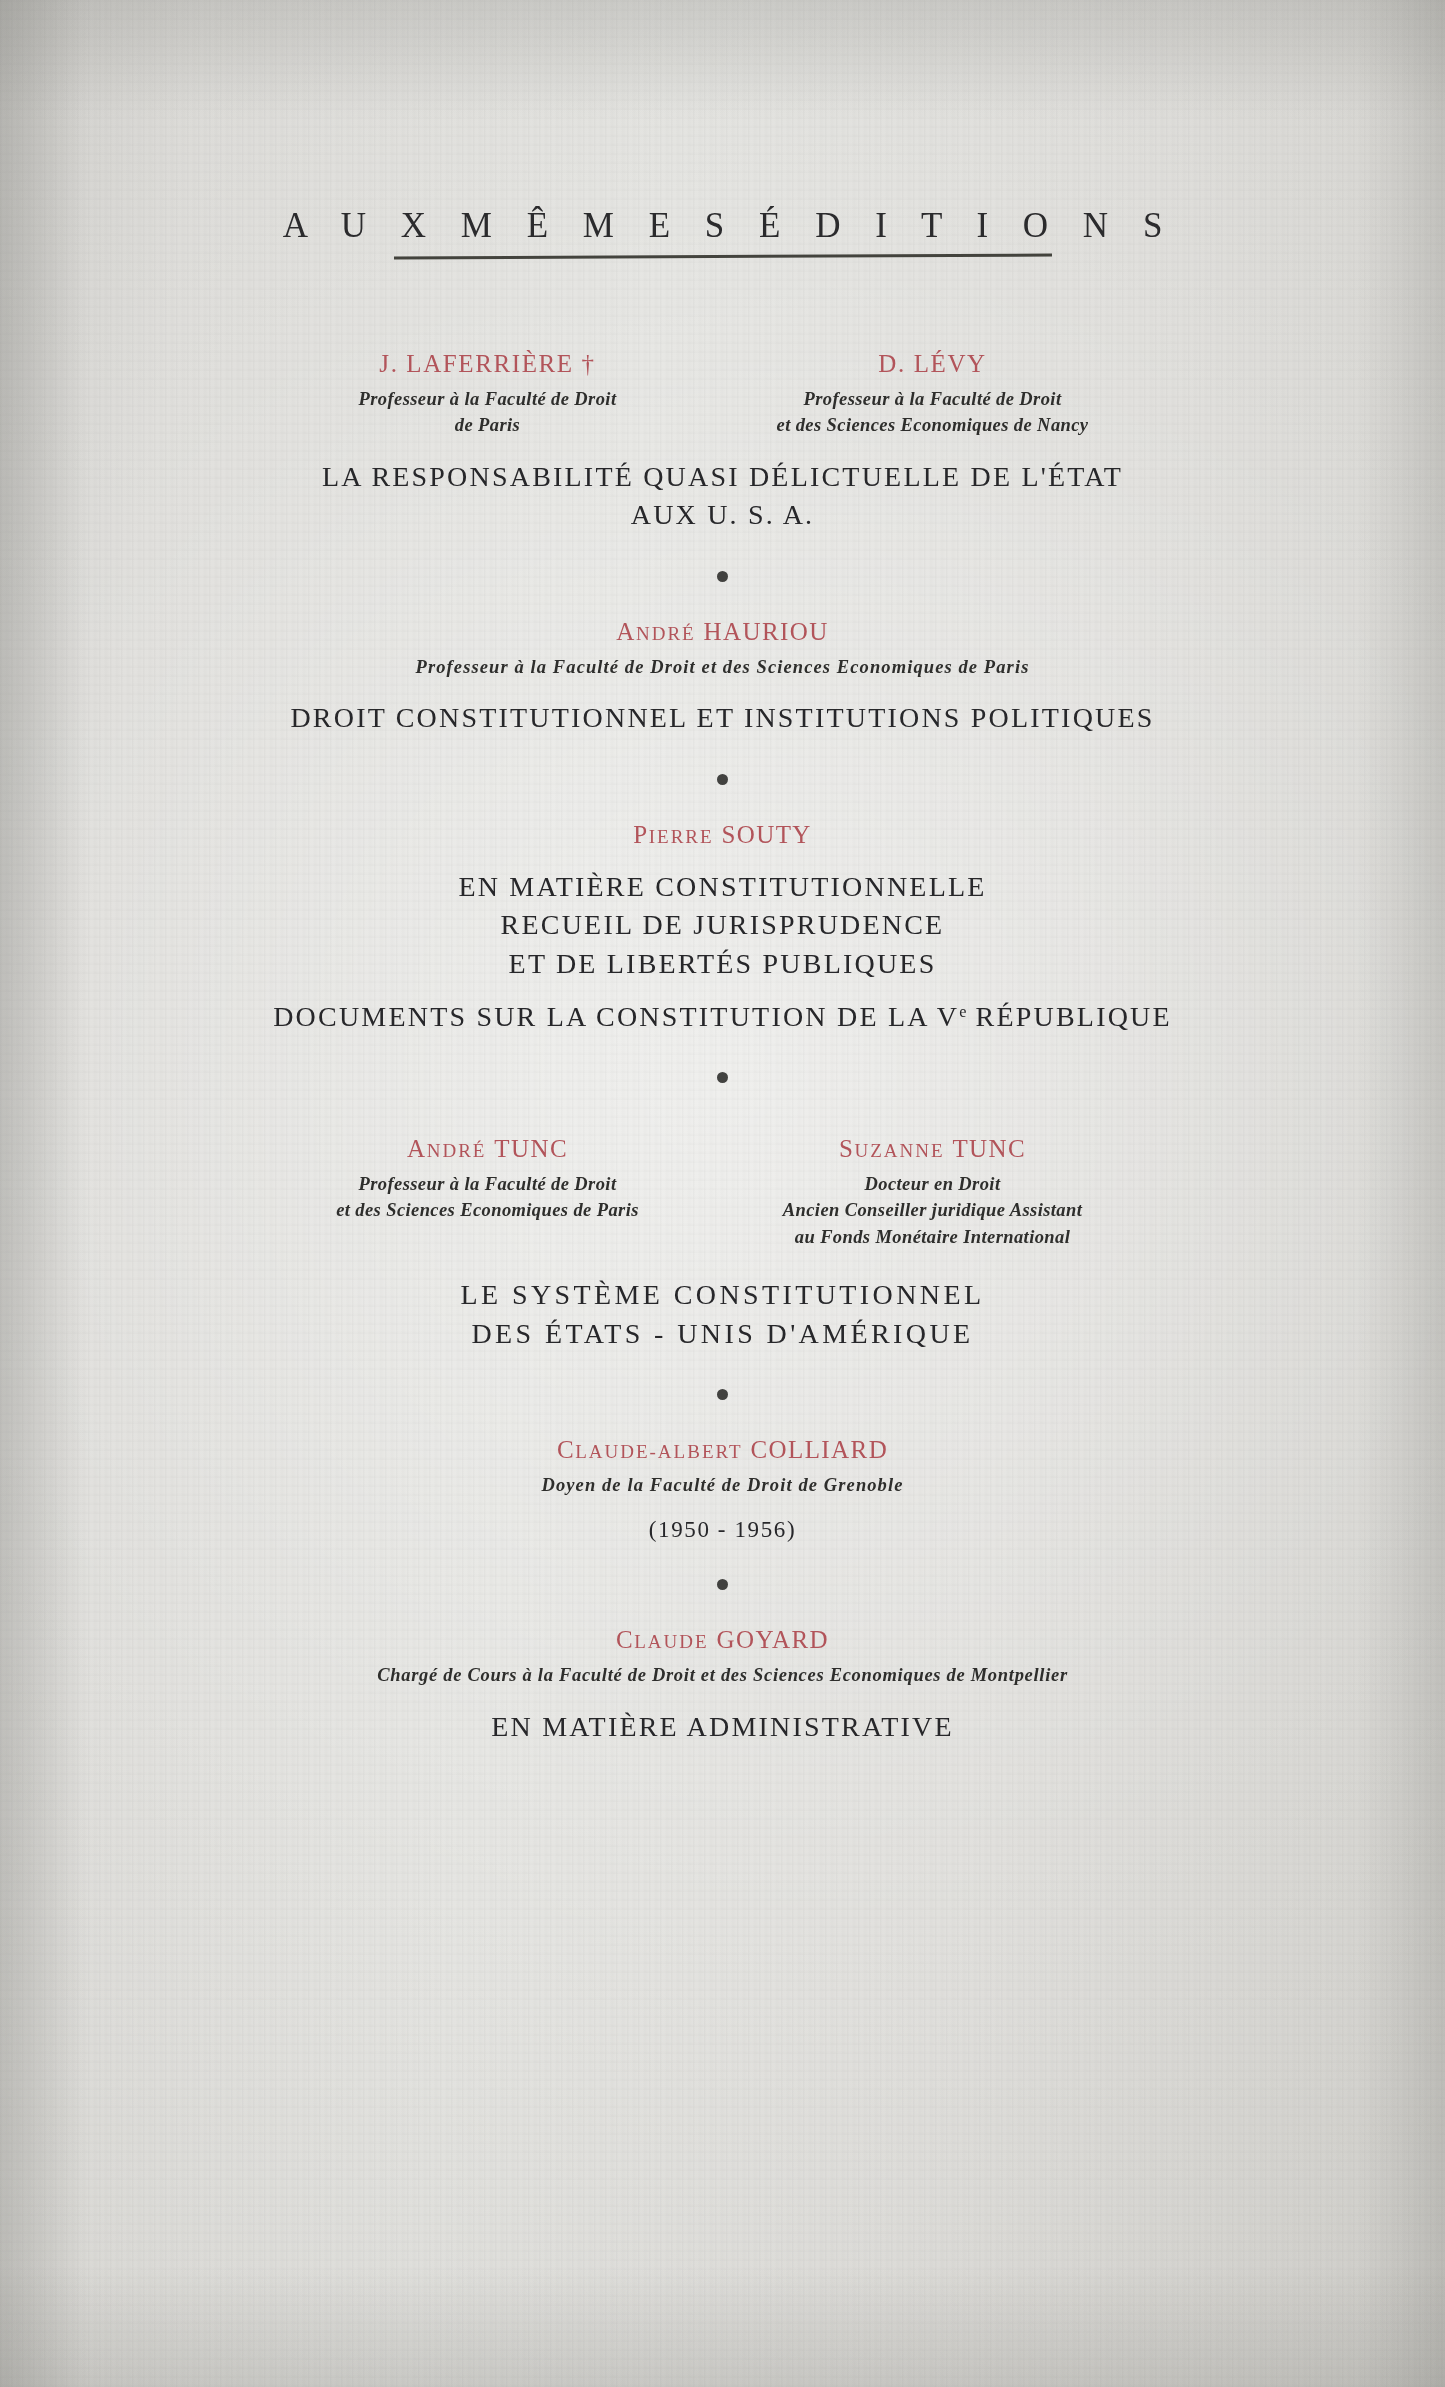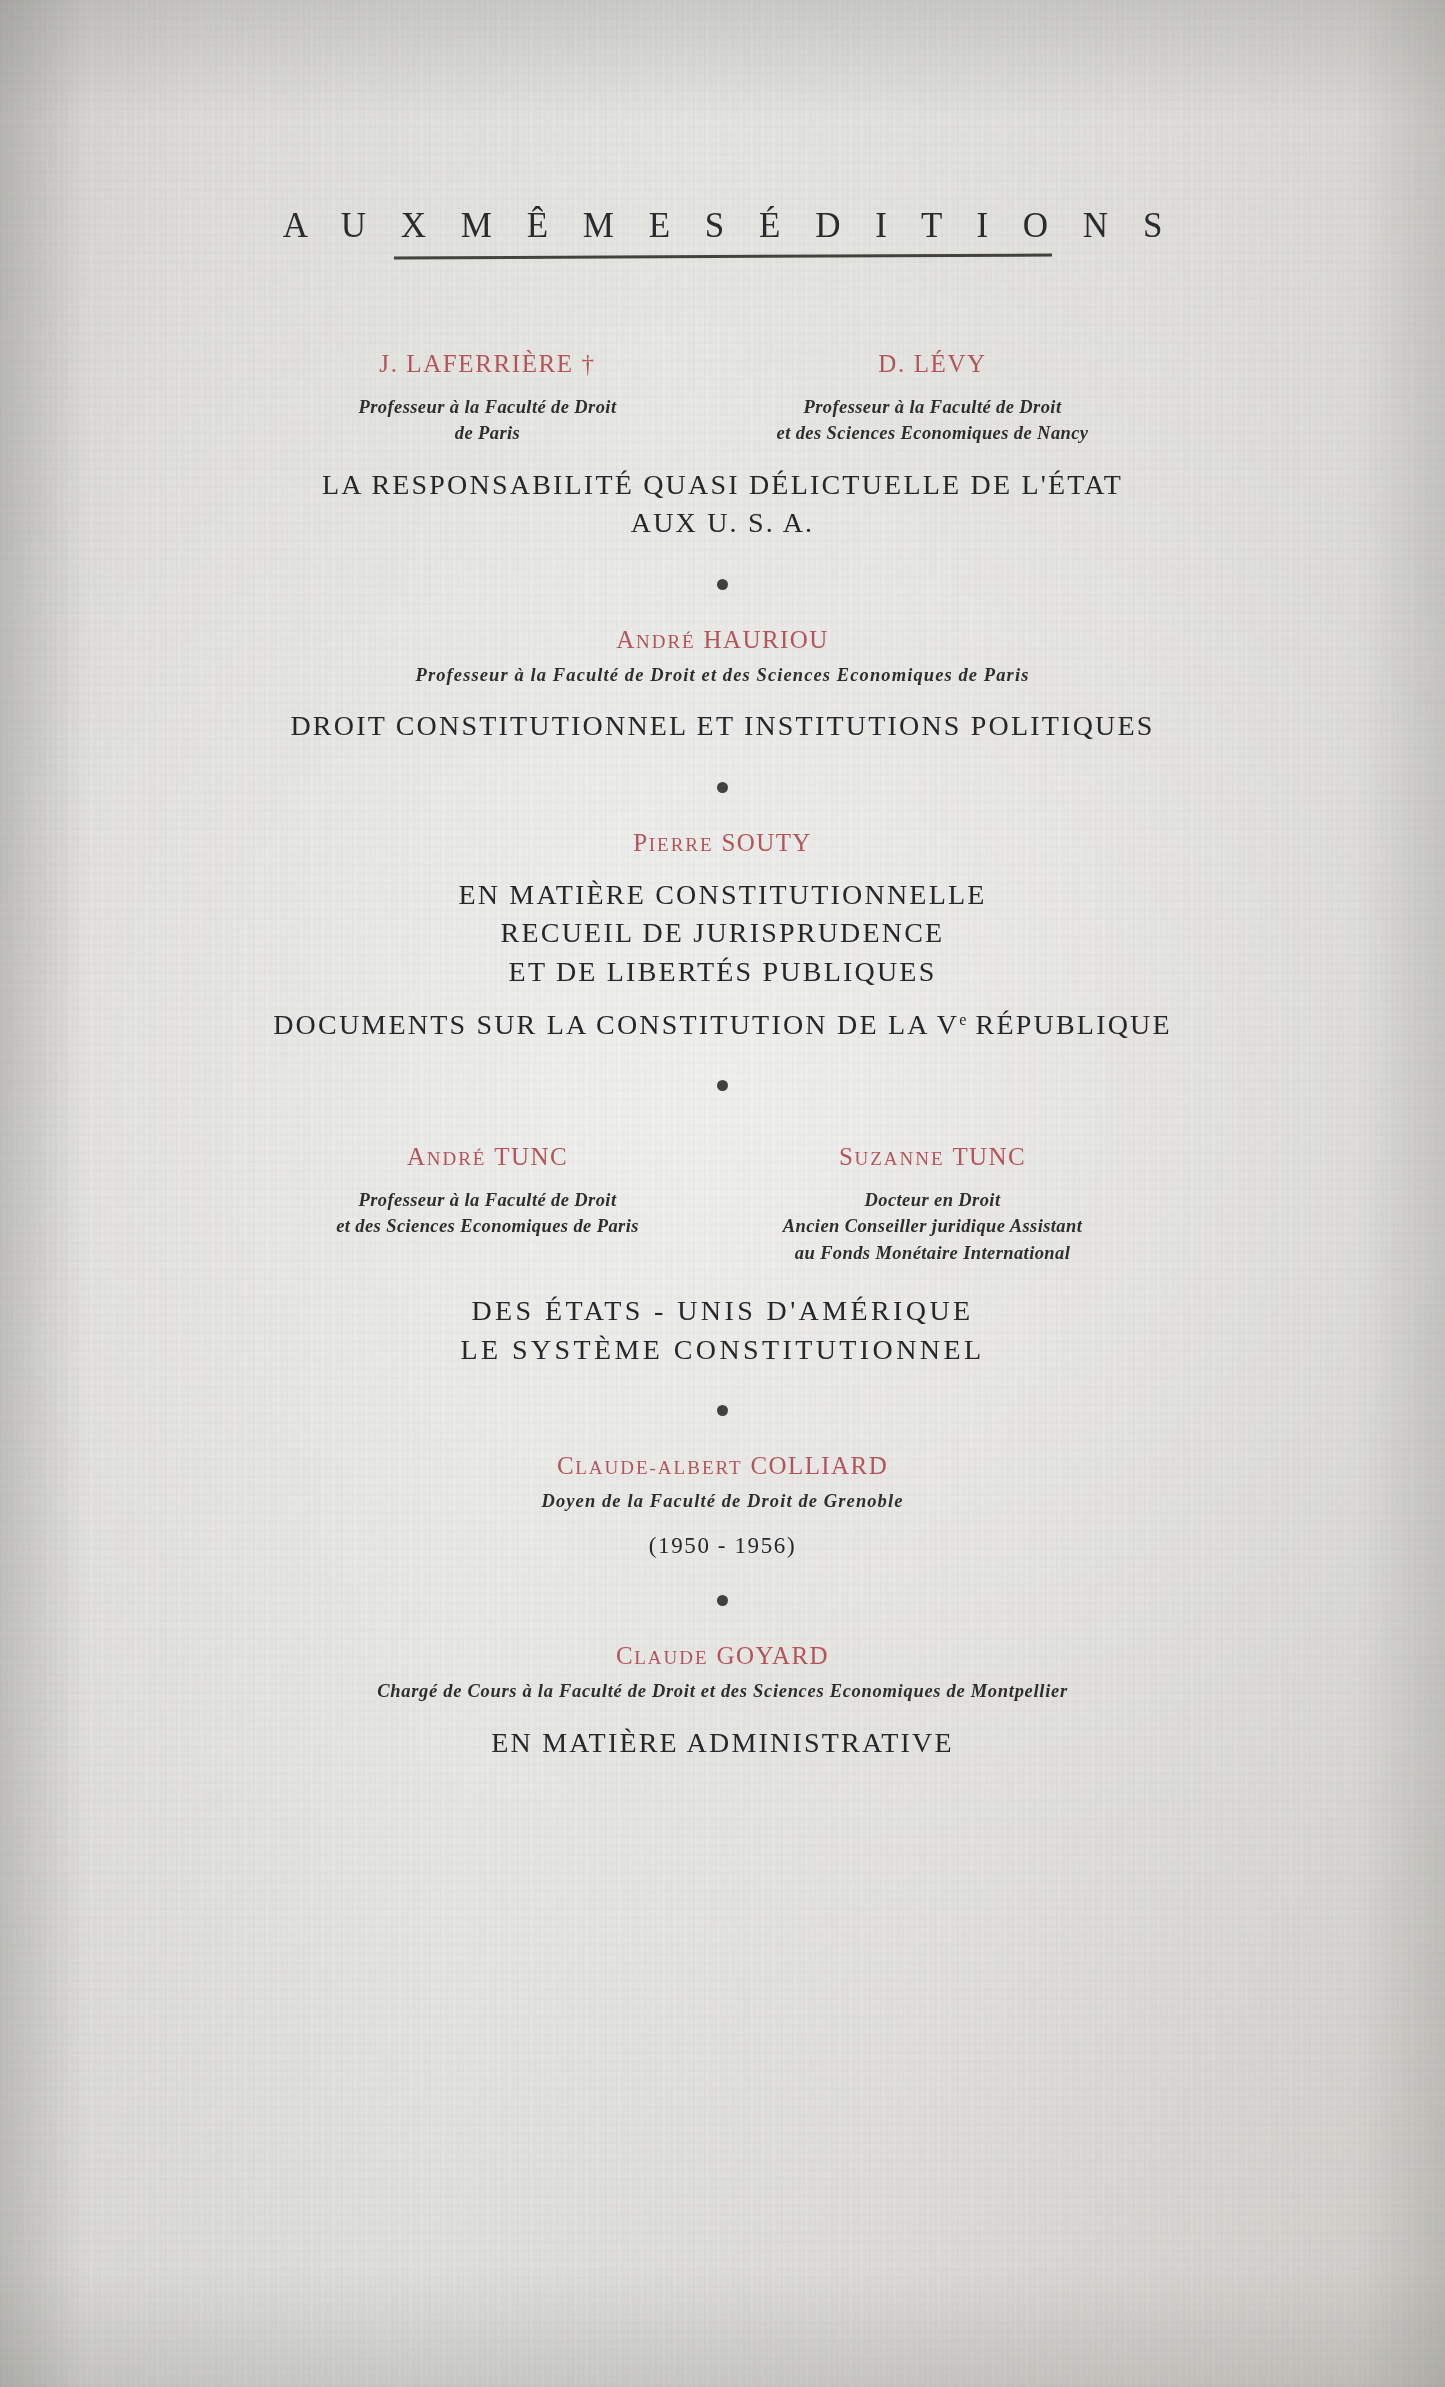--- a/index.html
+++ b/index.html
@@ -126,21 +126,21 @@
     letter-spacing: 1.4px;
   }
 
   .affil {
     font-style: italic;
     font-weight: 700;
     color: #2e2e2c;
     font-size: 18.5px;
     letter-spacing: 0.4px;
     line-height: 1.42;
-    margin-top: 16px;
+    margin-top: 8px;
   }
 
   .affil-wide {
     font-style: italic;
     font-weight: 700;
     color: #2e2e2c;
     font-size: 18.5px;
     letter-spacing: 1.1px;
     line-height: 1.42;
     margin-top: 8px;
@@ -288,22 +288,22 @@
           <div class="authors-single">
             <span class="smallcap-lead">S</span><span class="smallcap-rest">UZANNE</span>
             <span class="surname">TUNC</span>
           </div>
           <div class="affil">Docteur en Droit</div>
           <div class="affil" style="margin-top:0">Ancien Conseiller juridique Assistant</div>
           <div class="affil" style="margin-top:0">au Fonds Monétaire International</div>
         </div>
       </div>
       <div class="title-block" style="margin-top:26px">
+        <div class="title-line" style="letter-spacing:3.4px">LE  SYSTÈME  CONSTITUTIONNEL</div>
         <div class="title-line" style="letter-spacing:3.4px">DES   ÉTATS - UNIS   D'AMÉRIQUE</div>
-        <div class="title-line" style="letter-spacing:3.4px">LE  SYSTÈME  CONSTITUTIONNEL</div>
       </div>
     </div>
 
     <div class="sp-2"></div>
     <div class="bullet-sep">
       <span class="bullet-dot"></span>
     </div>
     <div class="sp-2"></div>
 
     <div class="entry">

